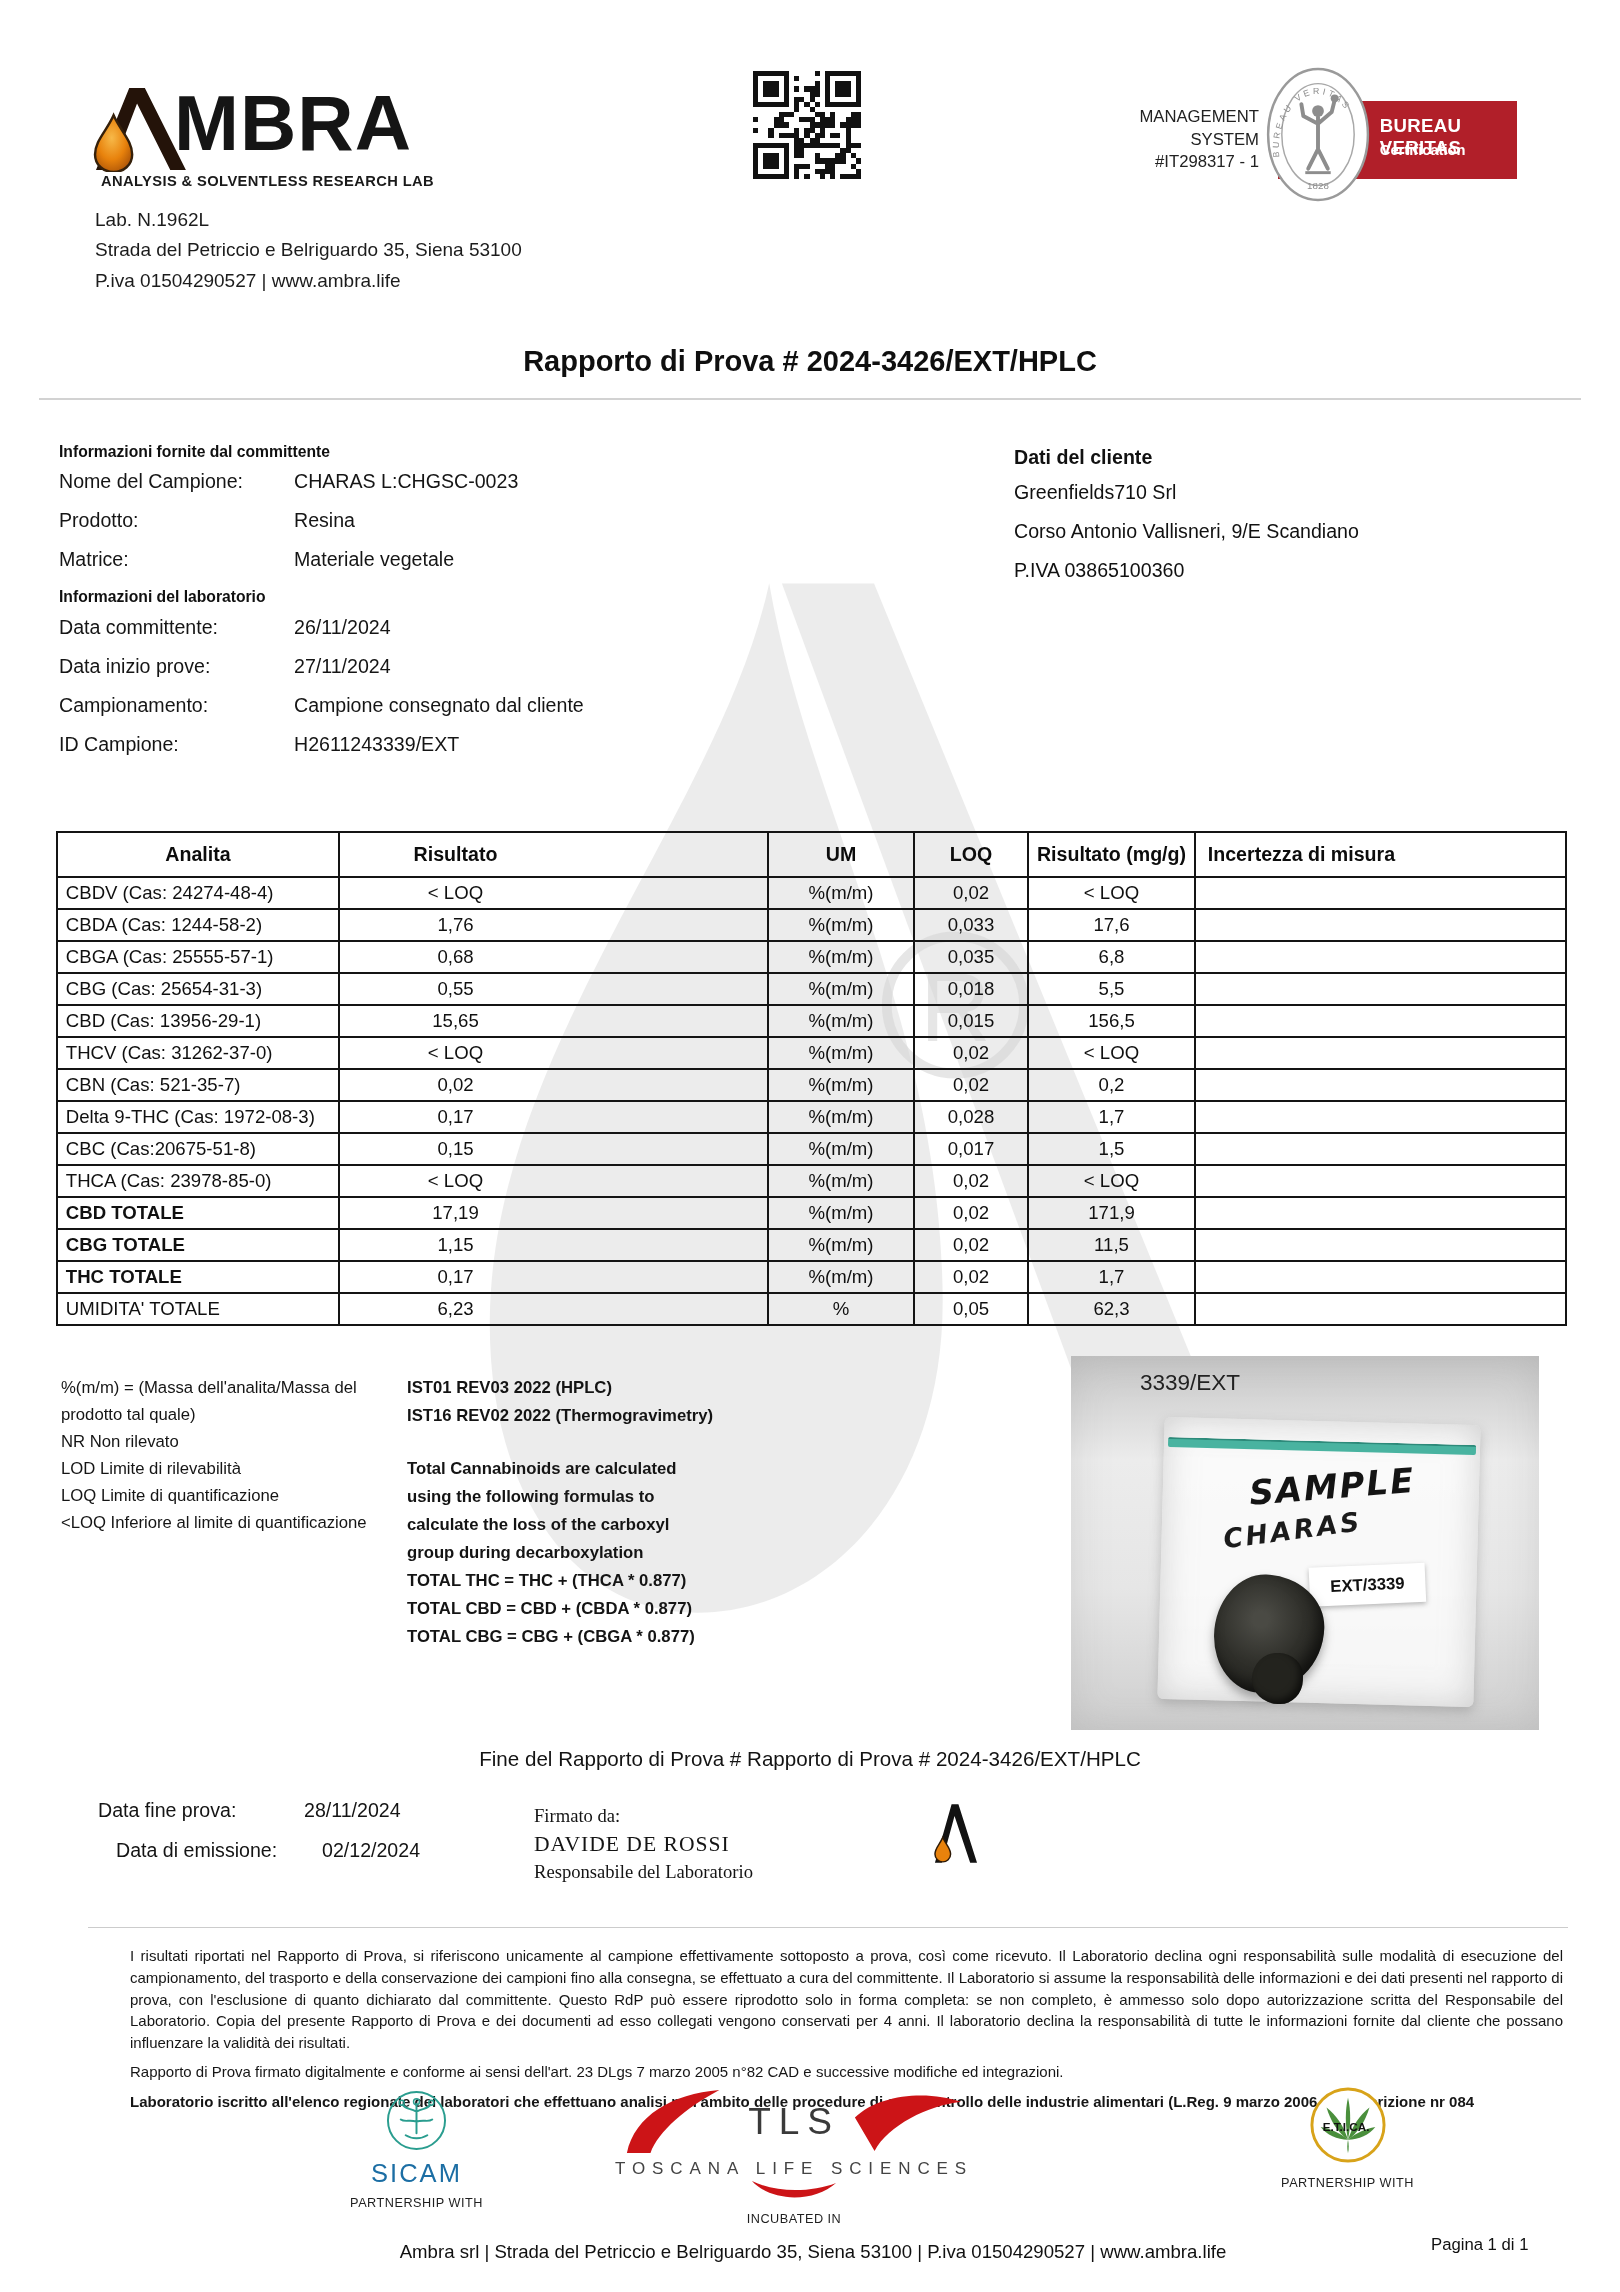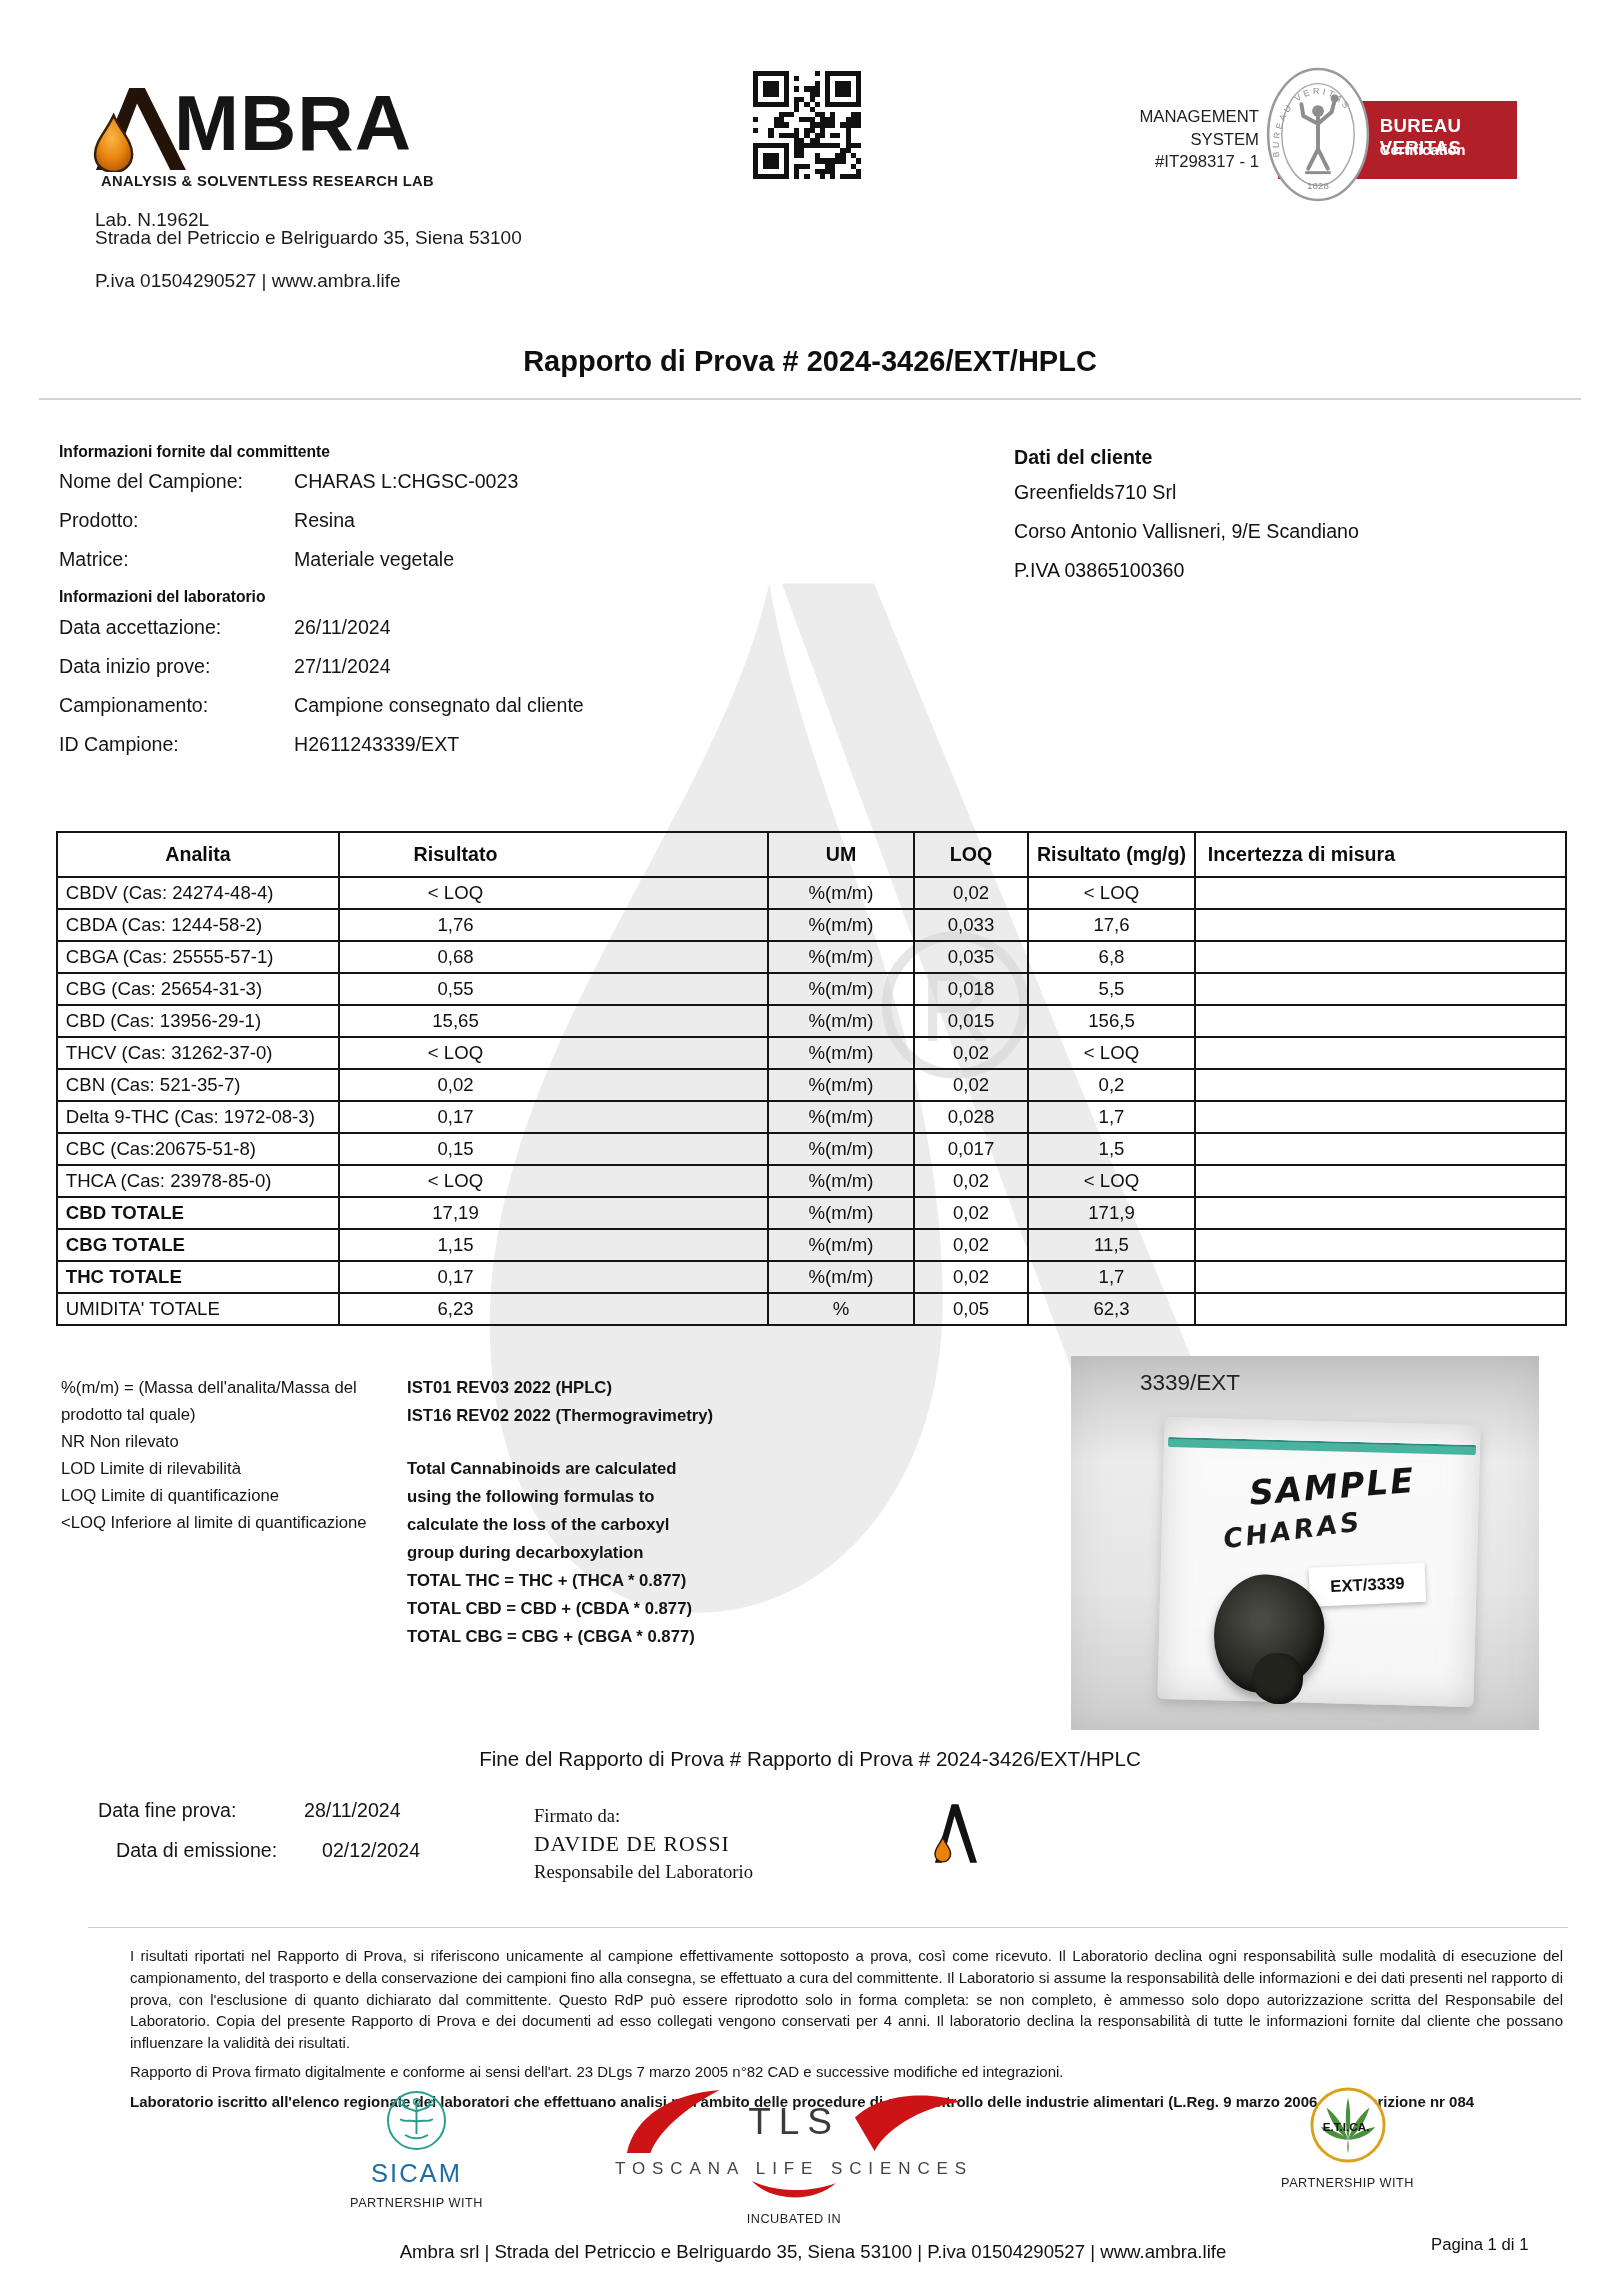--- a/index.html
+++ b/index.html
@@ -119,21 +119,21 @@
         <stop offset="55%" stop-color="#e8820c"></stop>
         <stop offset="100%" stop-color="#a34d07"></stop>
       </radialGradient>
     </defs>
     <polygon points="40,2 56,2 98,86 82,86 48,18 22,86 6,86" fill="#241309"></polygon>
     <path d="M 24 30 C 31 46, 43 56, 43 70 C 43 81, 34 88, 24 88 C 14 88, 5 81, 5 70 C 5 56, 17 46, 24 30 Z" fill="url(#dropg)" stroke="#35200a" stroke-width="2.5"></path>
   </svg>
   <div class="abs brand-rest">MBRA</div>
   <div class="abs brand-tagline">ANALYSIS &amp; SOLVENTLESS RESEARCH LAB</div>
   <div class="abs lab-line" style="top:209px">Lab. N.1962L</div>
-  <div class="abs lab-line" style="top:227px">Strada del Petriccio e Belriguardo 35, Siena 53100</div>
+  <div class="abs lab-line" style="top:239px">Strada del Petriccio e Belriguardo 35, Siena 53100</div>
   <div class="abs lab-line" style="top:270px">P.iva 01504290527 | www.ambra.life</div>
 
   <svg class="abs qr-box" id="qr" viewBox="0 0 21 21" shape-rendering="crispEdges">
       <rect x="0" y="0" width="21" height="21" fill="#fff"></rect>
       <rect x="0" y="0" width="1" height="1" fill="#111"></rect>
       <rect x="1" y="0" width="1" height="1" fill="#111"></rect>
       <rect x="2" y="0" width="1" height="1" fill="#111"></rect>
       <rect x="3" y="0" width="1" height="1" fill="#111"></rect>
       <rect x="4" y="0" width="1" height="1" fill="#111"></rect>
       <rect x="5" y="0" width="1" height="1" fill="#111"></rect>
@@ -396,21 +396,21 @@
       </div>
       <div class="info-row">
         <span class="lbl">Matrice:</span>
         <span class="val">Materiale vegetale</span>
       </div>
     </div>
 
   <div class="abs sec-heading" style="left:59px;top:588px">Informazioni del laboratorio</div>
   <div class="abs info-rows" id="laboratorio-rows" style="top:616px">
       <div class="info-row">
-        <span class="lbl">Data accettazione:</span>
+        <span class="lbl">Data committente:</span>
         <span class="val">26/11/2024</span>
       </div>
       <div class="info-row">
         <span class="lbl">Data inizio prove:</span>
         <span class="val">27/11/2024</span>
       </div>
       <div class="info-row">
         <span class="lbl">Campionamento:</span>
         <span class="val">Campione consegnato dal cliente</span>
       </div>

